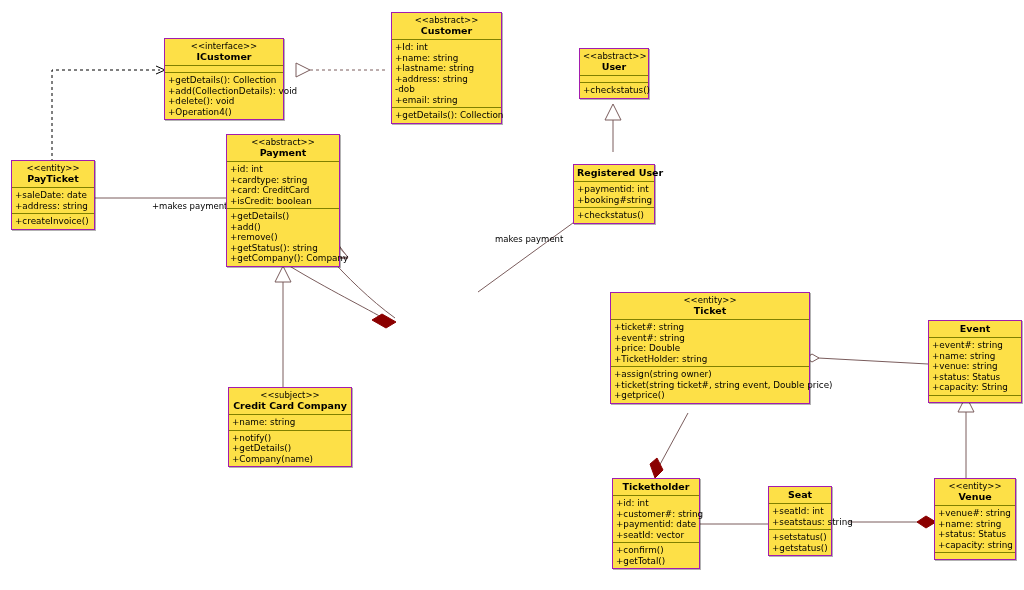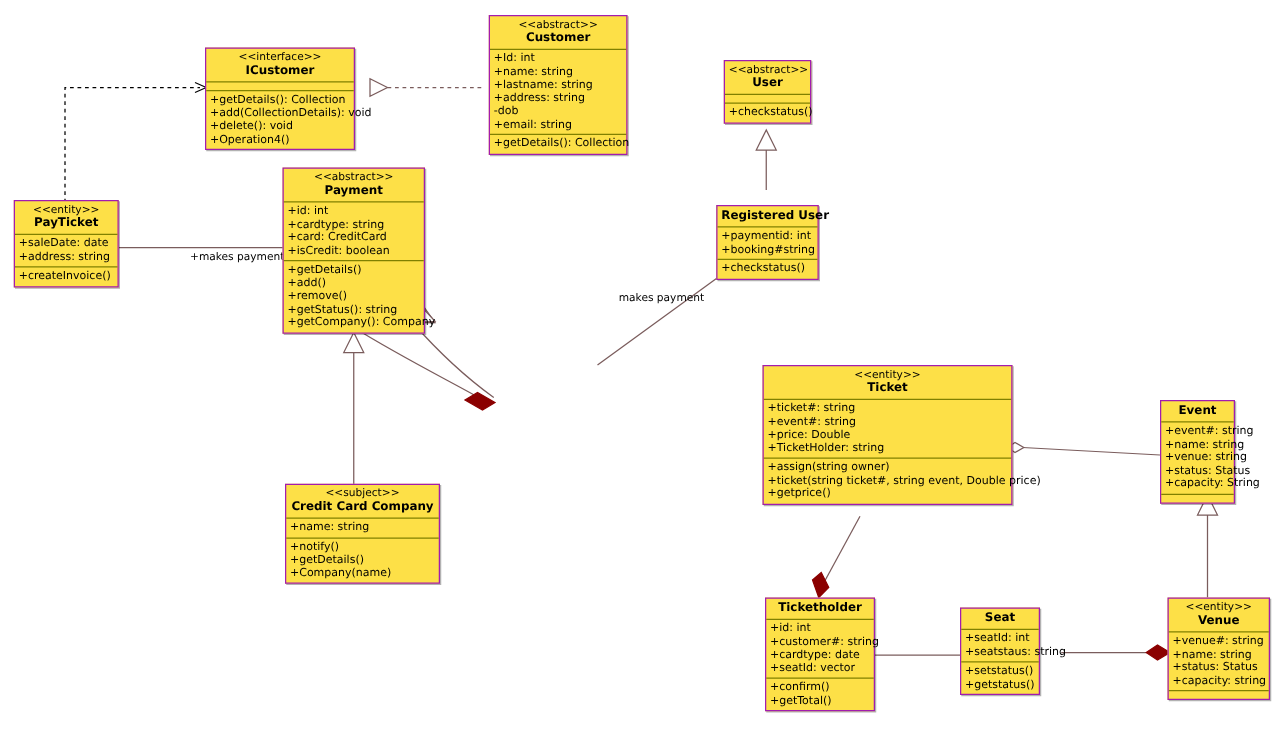--- a/index.html
+++ b/index.html
@@ -262,42 +262,42 @@
       <div class="member">+price: Double</div>
       <div class="member">+TicketHolder: string</div>
     </div>
     <div class="compartment">
       <div class="member">+assign(string owner)</div>
       <div class="member">+ticket(string ticket#, string event, Double price)</div>
       <div class="member">+getprice()</div>
     </div>
   </div>
 
-  <div class="uml-class" style="left:928px; top:320px; width:60px;">
+  <div class="uml-class" style="left:928px; top:320px; width:94px;">
     <div class="hdr">
       <span class="cname">Event</span>
     </div>
     <div class="compartment">
       <div class="member">+event#: string</div>
       <div class="member">+name: string</div>
       <div class="member">+venue: string</div>
       <div class="member">+status: Status</div>
       <div class="member">+capacity: String</div>
     </div>
     <div class="compartment empty"></div>
   </div>
 
   <div class="uml-class" style="left:612px; top:478px; width:88px;">
     <div class="hdr">
       <span class="cname">Ticketholder</span>
     </div>
     <div class="compartment">
       <div class="member">+id: int</div>
       <div class="member">+customer#: string</div>
-      <div class="member">+cardtype: date</div>
+      <div class="member">+paymentid: date</div>
       <div class="member">+seatId: vector</div>
     </div>
     <div class="compartment">
       <div class="member">+confirm()</div>
       <div class="member">+getTotal()</div>
     </div>
   </div>
 
   <div class="uml-class" style="left:768px; top:486px; width:64px;">
     <div class="hdr">

